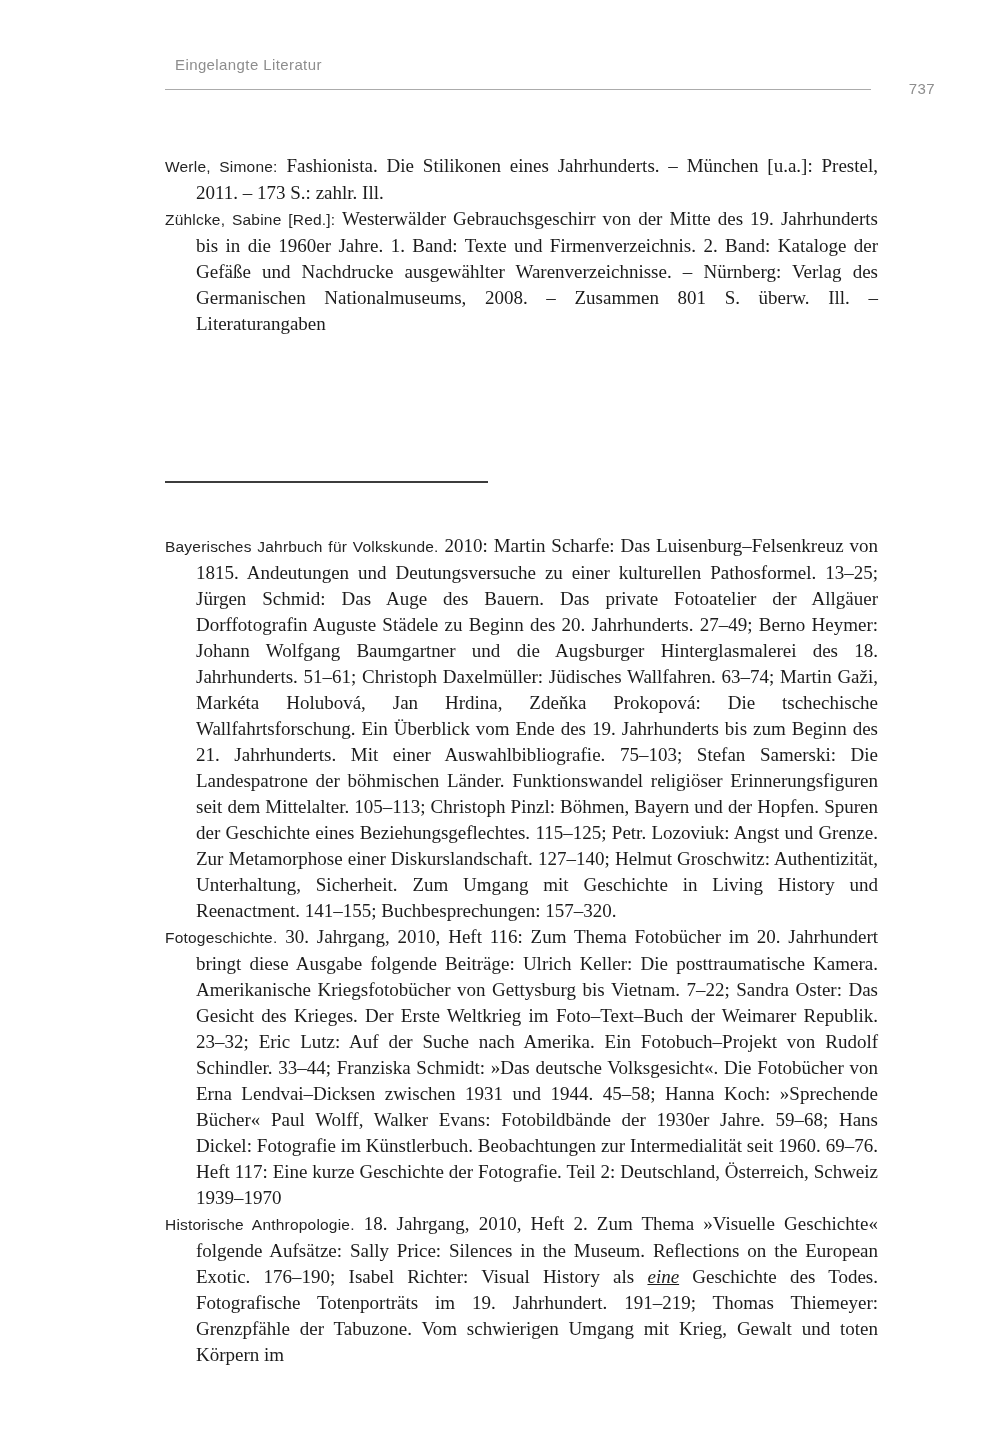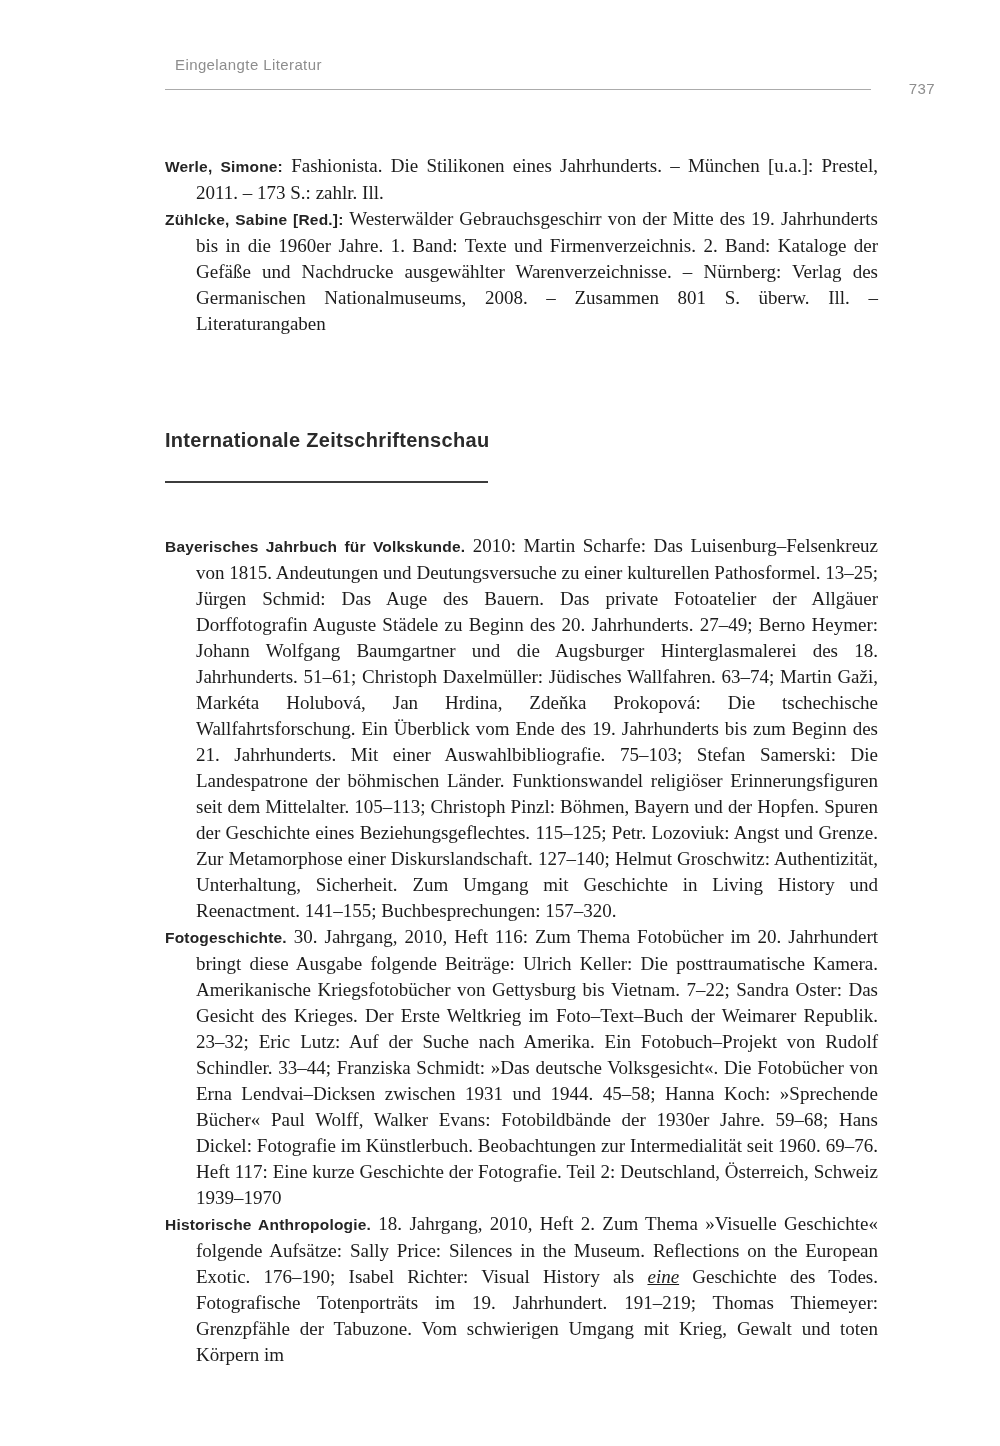--- a/index.html
+++ b/index.html
@@ -31,21 +31,21 @@
     text-align:justify;
   }
   .received { top:153px; }
   .journals { top:533px; }
   .entry {
     padding-left:31px; text-indent:-31px;
     hyphens:auto; -webkit-hyphens:auto;
   }
   .name {
     font-family:"Liberation Sans", sans-serif;
-    font-size:15.5px; letter-spacing:0.2px; color:#242424;font-weight:bold;
+    font-size:15.5px; letter-spacing:0.2px; color:#242424;
   }
   .italic { font-style:italic;text-decoration:underline; }
 
   
   .sec-heading {
     position:absolute; left:165px; top:429px;
     font-family:"Liberation Sans", sans-serif;
     font-size:20px; color:#2b2b2b; letter-spacing:0.3px;
   }
   .sec-rule {
@@ -62,21 +62,20 @@
     <span class="rh-title">Eingelangte Literatur</span>
     <span class="rh-page">737</span>
   </div>
   <div class="rh-rule"></div>
 
   <div class="text-col received">
     <p class="entry"><span class="name">Werle, Simone:</span><span> Fashionista. Die Stilikonen eines Jahrhunderts. – München [u.a.]: Prestel, 2011. – 173 S.: zahlr. Ill.</span></p>
     <p class="entry"><span class="name">Zühlcke, Sabine [Red.]:</span><span> Westerwälder Gebrauchsgeschirr von der Mitte des 19. Jahrhunderts bis in die 1960er Jahre. 1. Band: Texte und Firmenverzeichnis. 2. Band: Kataloge der Gefäße und Nachdrucke ausgewählter Warenverzeichnisse. – Nürnberg: Verlag des Germanischen Nationalmuseums, 2008. – Zusammen 801 S. überw. Ill. – Literaturangaben</span></p>
   </div>
 
-  <h2 class="sec-heading">Internationale Zeitschriftenschau</h2>
   <div class="sec-rule"></div>
 
   <div class="text-col journals">
     <p class="entry"><span class="name">Bayerisches Jahrbuch für Volkskunde.</span><span> 2010: Martin Scharfe: Das Luisenburg–Felsenkreuz von 1815. Andeutungen und Deutungsversuche zu einer kulturellen Pathosformel. 13–25; Jürgen Schmid: Das Auge des Bauern. Das private Fotoatelier der Allgäuer Dorffotografin Auguste Städele zu Beginn des 20. Jahrhunderts. 27–49; Berno Heymer: Johann Wolfgang Baumgartner und die Augsburger Hinterglasmalerei des 18. Jahrhunderts. 51–61; Christoph Daxelmüller: Jüdisches Wallfahren. 63–74; Martin Gaži, Markéta Holubová, Jan Hrdina, Zdeňka Prokopová: Die tschechische Wallfahrtsforschung. Ein Überblick vom Ende des 19. Jahrhunderts bis zum Beginn des 21. Jahrhunderts. Mit einer Auswahlbibliografie. 75–103; Stefan Samerski: Die Landespatrone der böhmischen Länder. Funktionswandel religiöser Erinnerungsfiguren seit dem Mittelalter. 105–113; Christoph Pinzl: Böhmen, Bayern und der Hopfen. Spuren der Geschichte eines Beziehungsgeflechtes. 115–125; Petr. Lozoviuk: Angst und Grenze. Zur Metamorphose einer Diskurslandschaft. 127–140; Helmut Groschwitz: Authentizität, Unterhaltung, Sicherheit. Zum Umgang mit Geschichte in Living History und Reenactment. 141–155; Buchbesprechungen: 157–320.</span></p>
     <p class="entry"><span class="name">Fotogeschichte.</span><span> 30. Jahrgang, 2010, Heft 116: Zum Thema Fotobücher im 20. Jahrhundert bringt diese Ausgabe folgende Beiträge: Ulrich Keller: Die posttraumatische Kamera. Amerikanische Kriegsfotobücher von Gettysburg bis Vietnam. 7–22; Sandra Oster: Das Gesicht des Krieges. Der Erste Weltkrieg im Foto–Text–Buch der Weimarer Republik. 23–32; Eric Lutz: Auf der Suche nach Amerika. Ein Fotobuch–Projekt von Rudolf Schindler. 33–44; Franziska Schmidt: »Das deutsche Volksgesicht«. Die Fotobücher von Erna Lendvai–Dicksen zwischen 1931 und 1944. 45–58; Hanna Koch: »Sprechende Bücher« Paul Wolff, Walker Evans: Fotobildbände der 1930er Jahre. 59–68; Hans Dickel: Fotografie im Künstlerbuch. Beobachtungen zur Intermedialität seit 1960. 69–76. Heft 117: Eine kurze Geschichte der Fotografie. Teil 2: Deutschland, Österreich, Schweiz 1939–1970</span></p>
     <p class="entry"><span class="name">Historische Anthropologie.</span><span> 18. Jahrgang, 2010, Heft 2. Zum Thema »Visuelle Geschichte« folgende Aufsätze: Sally Price: Silences in the Museum. Reflections on the European Exotic. 176–190; Isabel Richter: Visual History als </span><span class="italic">eine</span><span> Geschichte des Todes. Fotografische Totenporträts im 19. Jahrhundert. 191–219; Thomas Thiemeyer: Grenzpfähle der Tabuzone. Vom schwierigen Umgang mit Krieg, Gewalt und toten Körpern im</span></p>
   </div>
 
 </div>
 

